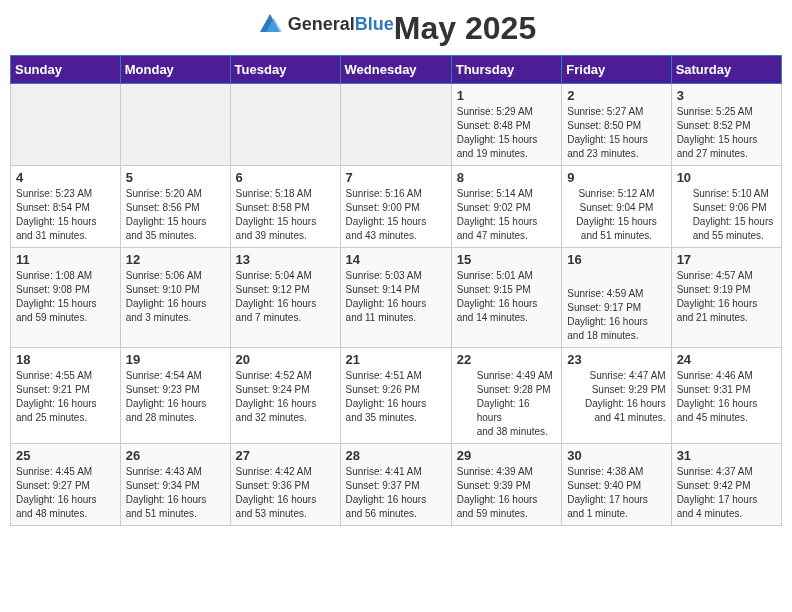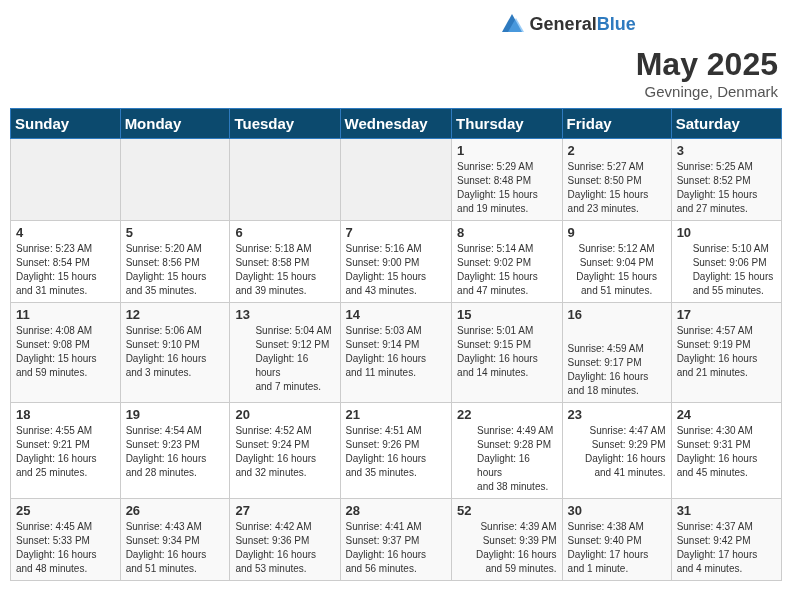--- a/index.html
+++ b/index.html
@@ -5,56 +5,55 @@
     * { box-sizing: border-box; margin: 0; padding: 0; }
     body {
       font-family: Arial, sans-serif;
       background: #fff;
       width: 792px;
       min-height: 612px;
       padding: 10px;
     }
     .header {
       display: flex;
-      justify-content: flex-end;
+      justify-content: center;
       align-items: flex-start;
       margin-bottom: 8px;
       padding: 0 4px;
     }
     .logo {
       display: flex;
       align-items: center;
       gap: 4px;
     }
     .logo-icon {
       width: 28px;
       height: 28px;
     }
     .title-block {
       text-align: right;
-      margin-top: 36px;
     }
     .month-title {
       font-size: 32px;
       font-weight: bold;
       color: #333;
     }
     .location-title {
       font-size: 15px;
       color: #555;
     }
     .calendar {
       width: 100%;
       border-collapse: collapse;
       border: 1px solid #ccc;
     }
     .calendar th {
-      background-color: #0c4a6e;
+      background-color: #4c1d95;
       color: #fff;
-      font-size: 15px;
+      font-size: 13px;
       font-weight: bold;
       padding: 6px 4px;
       text-align: left;
       border: 1px solid #2e7abf;
     }
     .calendar td {
       vertical-align: top;
       border: 1px solid #ccc;
       padding: 4px 5px;
       width: 113px;
@@ -92,21 +91,20 @@
     <svg class="logo-icon" viewBox="0 0 28 28">
       <polygon points="14,4 24,22 4,22" fill="#2e7abf"></polygon>
       <polygon points="18,8 26,22 10,22" fill="#5aabf0" opacity="0.6"></polygon>
     </svg>
     <div>
       <span style="font-size:18px;font-weight:bold;color:#333;">General</span><span style="font-size:18px;font-weight:bold;color:#2e7abf;">Blue</span>
     </div>
   </div>
   <div class="title-block">
     <div class="month-title">May 2025</div>
-    <div class="location-title">Gevninge, Denmark</div>
   </div>
 </div>
 
 <table class="calendar">
   <thead>
     <tr>
     <th>Sunday</th>
         <th>Monday</th>
         <th>Tuesday</th>
         <th>Wednesday</th>
@@ -190,35 +188,35 @@
           <span class="day-num">10</span>
           <div class="day-info" style="white-space: pre-line; margin-left: 16px;">Sunrise: 5:10 AM
 Sunset: 9:06 PM
 Daylight: 15 hours
 and 55 minutes.</div>
         </td>
       </tr>
       <tr>
         <td>
           <span class="day-num">11</span>
-          <div class="day-info" style="white-space: pre-line;">Sunrise: 4:08 AM
+          <div class="day-info" style="white-space: pre-line;">Sunrise: 1:08 AM
 Sunset: 9:08 PM
 Daylight: 15 hours
 and 59 minutes.</div>
         </td>
         <td>
           <span class="day-num">12</span>
           <div class="day-info" style="white-space: pre-line;">Sunrise: 5:06 AM
 Sunset: 9:10 PM
 Daylight: 16 hours
 and 3 minutes.</div>
         </td>
         <td>
           <span class="day-num">13</span>
-          <div class="day-info" style="white-space: pre-line; margin-left: 20px;">Sunrise: 5:04 AM
+          <div class="day-info" style="white-space: pre-line;">Sunrise: 5:04 AM
 Sunset: 9:12 PM
 Daylight: 16 hours
 and 7 minutes.</div>
         </td>
         <td>
           <span class="day-num">14</span>
           <div class="day-info" style="white-space: pre-line;">Sunrise: 5:03 AM
 Sunset: 9:14 PM
 Daylight: 16 hours
 and 11 minutes.</div>
@@ -283,31 +281,31 @@
         </td>
         <td>
           <span class="day-num">23</span>
           <div class="day-info" style="white-space: pre-line; text-align: right;">Sunrise: 4:47 AM
 Sunset: 9:29 PM
 Daylight: 16 hours
 and 41 minutes.</div>
         </td>
         <td>
           <span class="day-num">24</span>
-          <div class="day-info" style="white-space: pre-line;">Sunrise: 4:30 AM
+          <div class="day-info" style="white-space: pre-line;">Sunrise: 4:46 AM
 Sunset: 9:31 PM
 Daylight: 16 hours
 and 45 minutes.</div>
         </td>
       </tr>
       <tr>
         <td>
           <span class="day-num">25</span>
           <div class="day-info" style="white-space: pre-line;">Sunrise: 4:45 AM
-Sunset: 5:33 PM
+Sunset: 9:27 PM
 Daylight: 16 hours
 and 48 minutes.</div>
         </td>
         <td>
           <span class="day-num">26</span>
           <div class="day-info" style="white-space: pre-line;">Sunrise: 4:43 AM
 Sunset: 9:34 PM
 Daylight: 16 hours
 and 51 minutes.</div>
         </td>
@@ -319,22 +317,22 @@
 and 53 minutes.</div>
         </td>
         <td>
           <span class="day-num">28</span>
           <div class="day-info" style="white-space: pre-line;">Sunrise: 4:41 AM
 Sunset: 9:37 PM
 Daylight: 16 hours
 and 56 minutes.</div>
         </td>
         <td>
-          <span class="day-num">52</span>
-          <div class="day-info" style="white-space: pre-line; text-align: right;">Sunrise: 4:39 AM
+          <span class="day-num">29</span>
+          <div class="day-info" style="white-space: pre-line;">Sunrise: 4:39 AM
 Sunset: 9:39 PM
 Daylight: 16 hours
 and 59 minutes.</div>
         </td>
         <td>
           <span class="day-num">30</span>
           <div class="day-info" style="white-space: pre-line;">Sunrise: 4:38 AM
 Sunset: 9:40 PM
 Daylight: 17 hours
 and 1 minute.</div>

